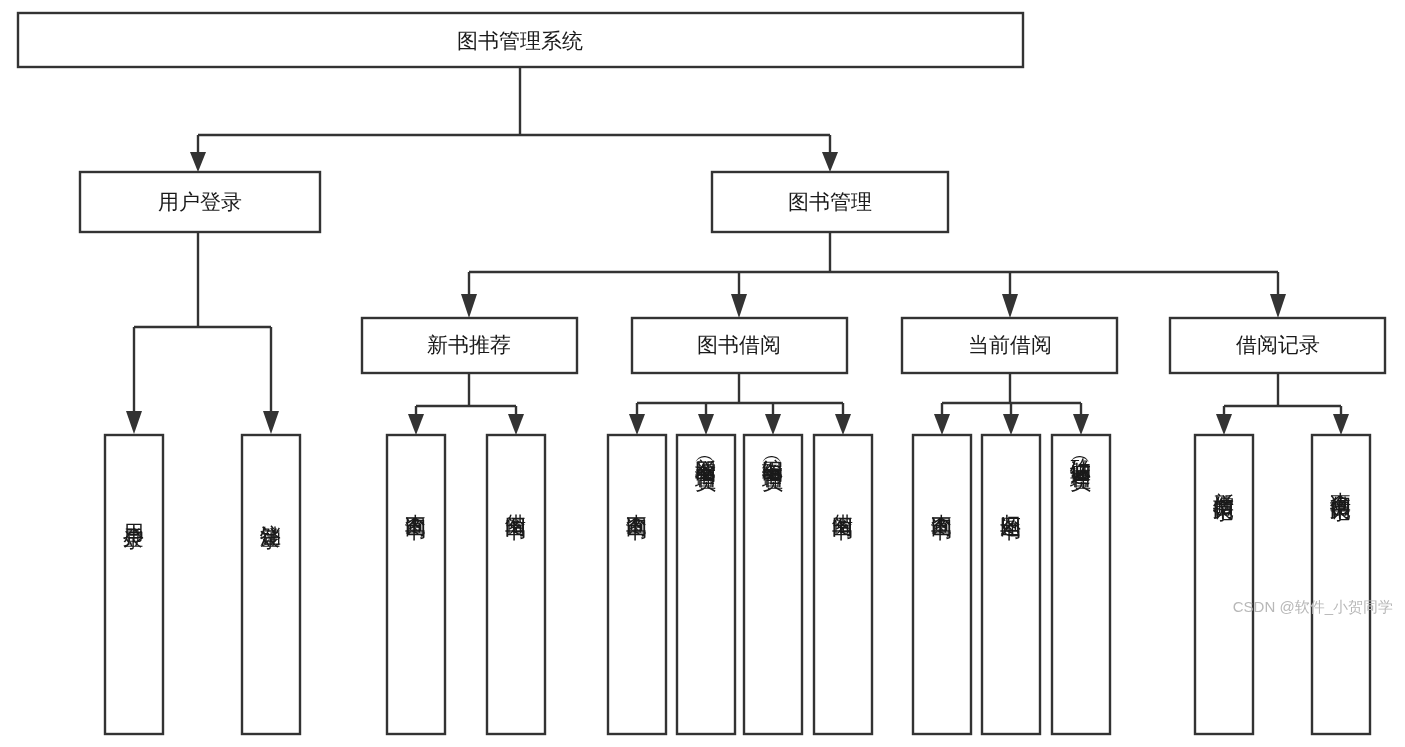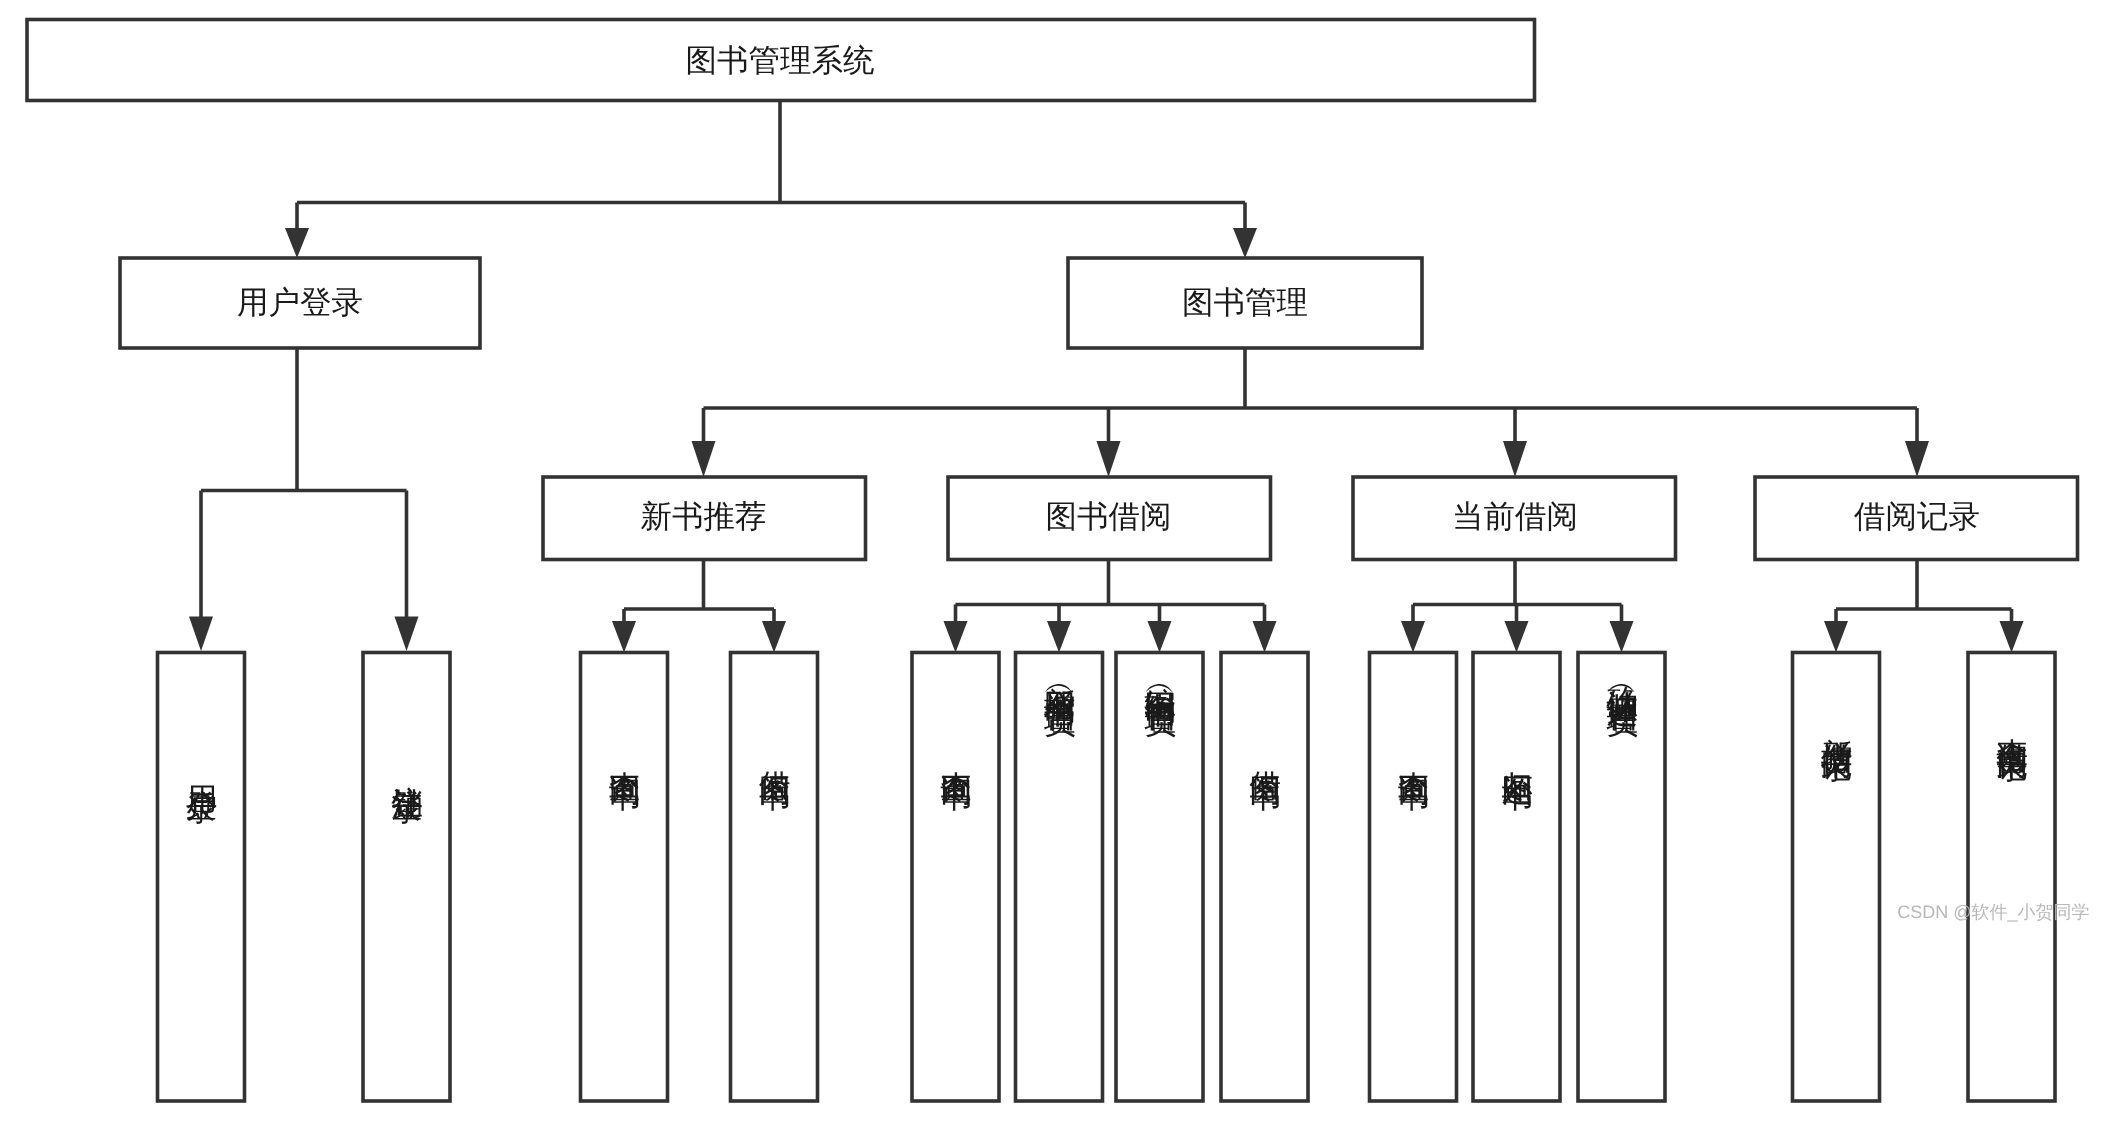--- a/index.html
+++ b/index.html
@@ -71,21 +71,21 @@
     display: flex;
     align-items: flex-start;
     justify-content: center;
     box-sizing: border-box;
   }
   .watermark {
     position: absolute;
     right: 12px;
     bottom: 6px;
     font-family: "Liberation Sans", "DejaVu Sans", sans-serif;
-    font-size: 12px;
+    font-size: 15px;
     color: #b8b8b8;
     white-space: nowrap;
     user-select: none;
   }
 </style>
 </head>
 <body>
 
 <div id="diagram-root">
 

